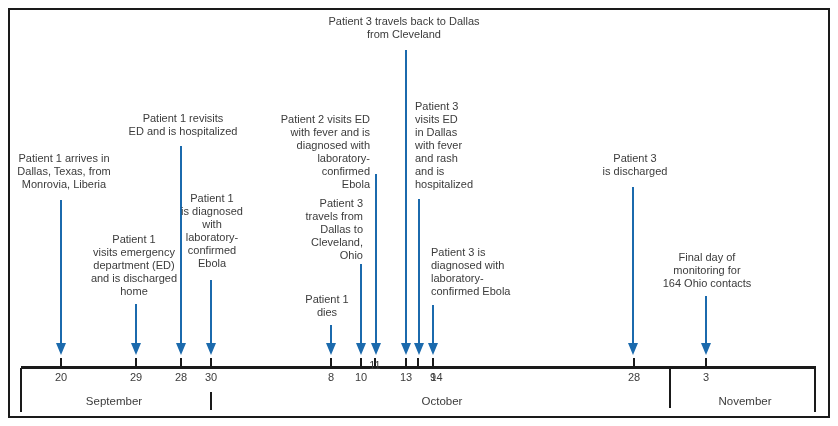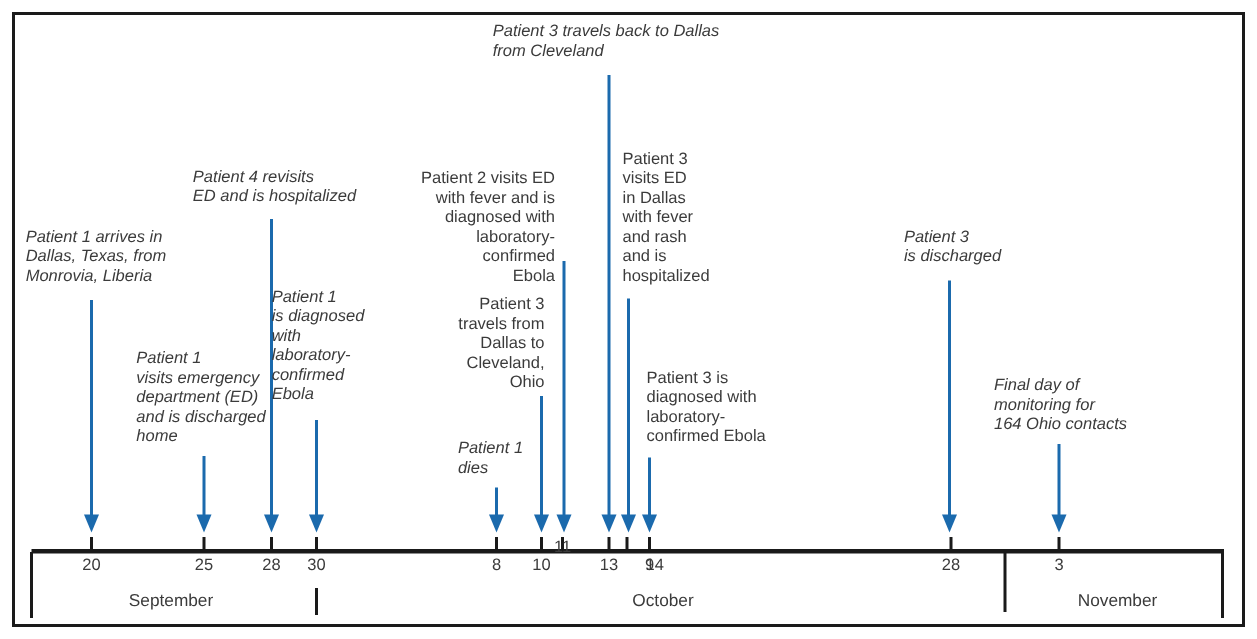--- a/index.html
+++ b/index.html
@@ -8,21 +8,21 @@
     font-family:"Liberation Sans",sans-serif;overflow:hidden;
   }
   #figure-border{
     position:absolute;left:8px;top:8px;width:822px;height:410px;
     border:2.5px solid #1a1a1a;box-sizing:border-box;pointer-events:none;
   }
   .event-label{
     position:absolute;font-size:11px;line-height:13px;color:#3b3b3b;
     white-space:pre-line;
   }
-  .event-label.center{transform:translateX(-50%);font-style:italic;}
+  .event-label.center{transform:translateX(-50%);text-align:center;}
   .event-label.right{transform:translateX(-100%);text-align:right;}
   .event-label.left{text-align:left;}
   .arrow-shaft{position:absolute;width:2.6px;}
   .arrow-head{
     position:absolute;width:0;height:0;
     border-left:5.5px solid transparent;border-right:5.5px solid transparent;
     border-top-style:solid;border-top-width:12px;
   }
   #axis-line{position:absolute;height:2.6px;}
   .axis-tick{position:absolute;width:2.5px;height:8px;}
@@ -47,21 +47,21 @@
 Monrovia, Liberia</div>
       <div class="arrow-shaft" style="left: 59.7px; top: 200px; height: 144px; background: rgb(27, 106, 173);"></div>
       <div class="arrow-head" style="left: 55.5px; top: 343px; border-top-color: rgb(27, 106, 173);"></div>
       <div class="event-label center" style="left: 134px; top: 233px; color: rgb(59, 59, 59);">Patient 1
 visits emergency
 department (ED)
 and is discharged
 home</div>
       <div class="arrow-shaft" style="left: 134.7px; top: 304px; height: 40px; background: rgb(27, 106, 173);"></div>
       <div class="arrow-head" style="left: 130.5px; top: 343px; border-top-color: rgb(27, 106, 173);"></div>
-      <div class="event-label center" style="left: 183px; top: 112px; color: rgb(59, 59, 59);">Patient 4 revisits
+      <div class="event-label center" style="left: 183px; top: 112px; color: rgb(59, 59, 59);">Patient 1 revisits
 ED and is hospitalized</div>
       <div class="arrow-shaft" style="left: 179.7px; top: 146px; height: 198px; background: rgb(27, 106, 173);"></div>
       <div class="arrow-head" style="left: 175.5px; top: 343px; border-top-color: rgb(27, 106, 173);"></div>
       <div class="event-label center" style="left: 212px; top: 192px; color: rgb(59, 59, 59);">Patient 1
 is diagnosed
 with
 laboratory-
 confirmed
 Ebola</div>
       <div class="arrow-shaft" style="left: 209.7px; top: 280px; height: 64px; background: rgb(27, 106, 173);"></div>
@@ -112,21 +112,21 @@
 monitoring for
 164 Ohio contacts</div>
       <div class="arrow-shaft" style="left: 704.7px; top: 296px; height: 48px; background: rgb(27, 106, 173);"></div>
       <div class="arrow-head" style="left: 700.5px; top: 343px; border-top-color: rgb(27, 106, 173);"></div>
     </div>
   <div id="axis-line" style="left: 21px; top: 366px; width: 795px; background: rgb(26, 26, 26);"></div>
   <div id="axis-layer">
       <div class="axis-tick" style="left: 59.75px; top: 358px; background: rgb(26, 26, 26);"></div>
       <div class="tick-label" style="left: 61px; top: 371px; color: rgb(59, 59, 59);">20</div>
       <div class="axis-tick" style="left: 134.75px; top: 358px; background: rgb(26, 26, 26);"></div>
-      <div class="tick-label" style="left: 136px; top: 371px; color: rgb(59, 59, 59);">25</div>
+      <div class="tick-label" style="left: 136px; top: 371px; color: rgb(59, 59, 59);">29</div>
       <div class="axis-tick" style="left: 179.75px; top: 358px; background: rgb(26, 26, 26);"></div>
       <div class="tick-label" style="left: 181px; top: 371px; color: rgb(59, 59, 59);">28</div>
       <div class="axis-tick" style="left: 209.75px; top: 358px; background: rgb(26, 26, 26);"></div>
       <div class="tick-label" style="left: 211px; top: 371px; color: rgb(59, 59, 59);">30</div>
       <div class="axis-tick" style="left: 329.75px; top: 358px; background: rgb(26, 26, 26);"></div>
       <div class="tick-label" style="left: 331px; top: 371px; color: rgb(59, 59, 59);">8</div>
       <div class="axis-tick" style="left: 359.75px; top: 358px; background: rgb(26, 26, 26);"></div>
       <div class="tick-label" style="left: 361px; top: 371px; color: rgb(59, 59, 59);">10</div>
       <div class="axis-tick" style="left: 373.75px; top: 358px; background: rgb(26, 26, 26);"></div>
       <div class="tick-label" style="left: 375px; top: 359px; color: rgb(59, 59, 59);">11</div>

